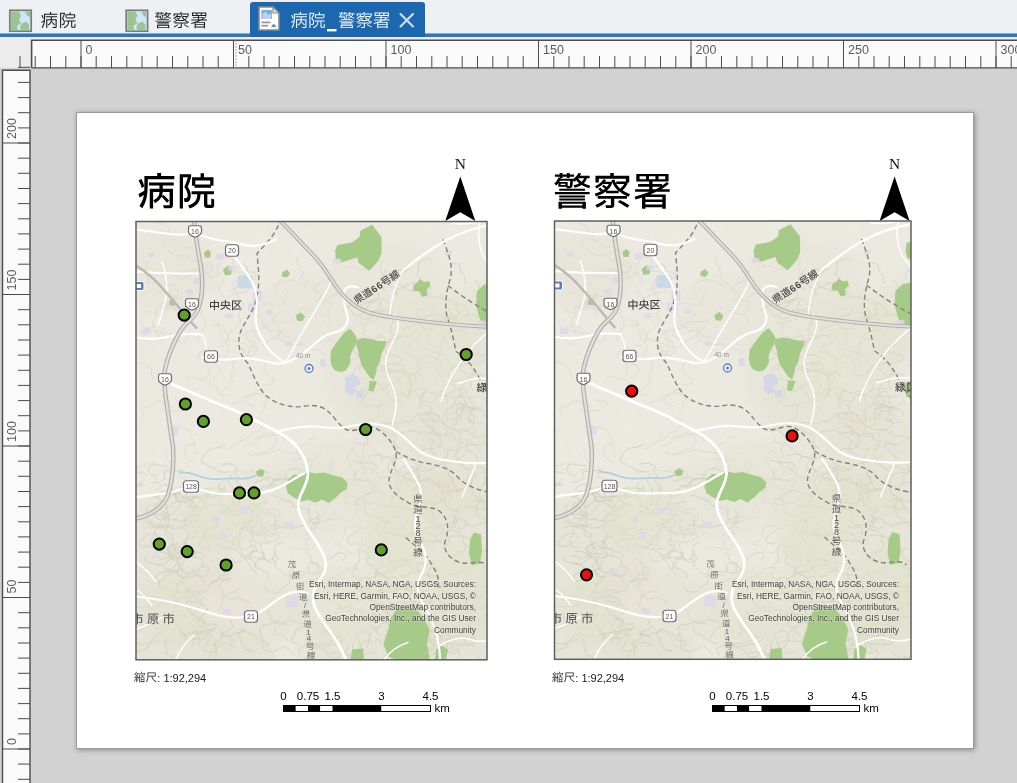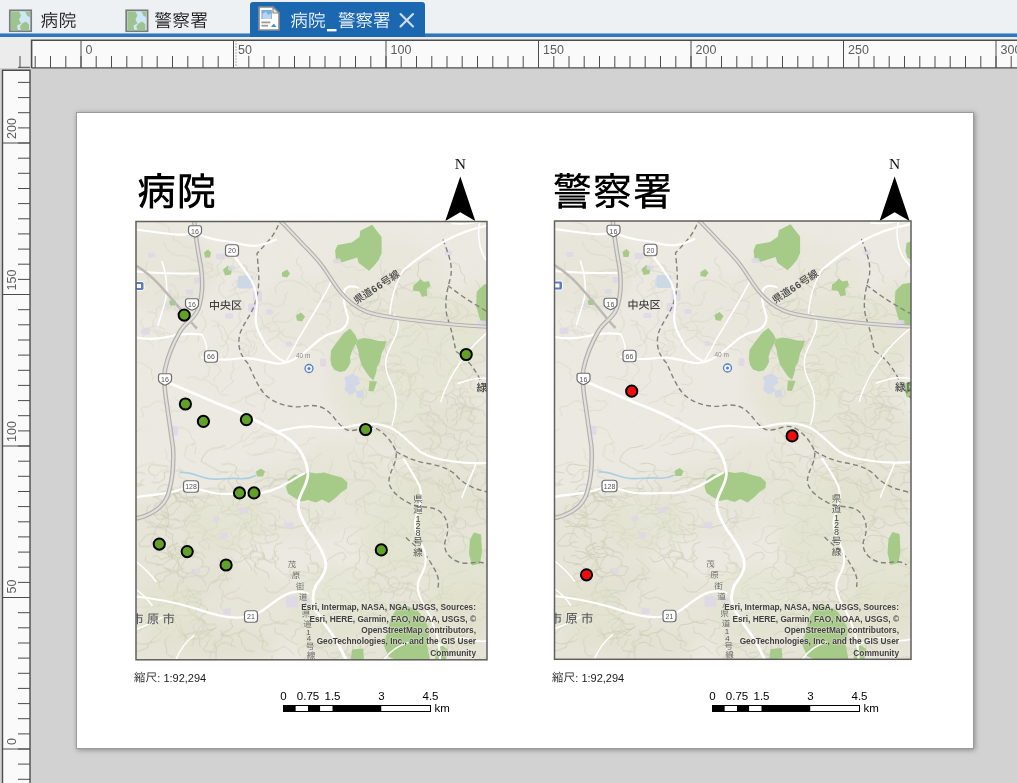--- a/index.html
+++ b/index.html
@@ -1,17 +1,17 @@
 <!DOCTYPE html>
 <html><head><meta charset="utf-8"><style>
 * { margin:0; padding:0; box-sizing:border-box; }
 html,body { width:1017px; height:783px; overflow:hidden; background:#d2d2d2; font-family:"Liberation Sans", sans-serif; }
 #root { position:absolute; top:0; left:0; width:1017px; height:783px; }
 .abs { position:absolute; }
-.attr { position:absolute; bottom:124px; text-align:right; font-size:8.3px; line-height:11.35px; color:#404040; text-shadow:0 0 2px #edeae0,0 0 2px #edeae0;font-weight:bold; }
+.attr { position:absolute; bottom:147px; text-align:right; font-size:8.3px; line-height:11.35px; color:#404040; text-shadow:0 0 2px #edeae0,0 0 2px #edeae0; }
 </style></head><body>
 <div id="root">
 <svg class="abs" style="left:0;top:0;width:0;height:0;">
       <defs>
         <path id="kg75c5" d="M601 751H954V693H250V562Q250 335 219.5 192.5Q189 50 106 -68L53 -24Q108 52 137.0 128.5Q166 205 178 308Q122 258 52 218L31 281Q116 321 183 377Q188 442 188 553V751H531V840H601ZM123 464Q88 570 41 652L90 684Q142 585 171 493ZM286 542V599H938V542H638V436H912V-3Q912 -35 897.0 -50.5Q882 -66 849 -66H684L667 -10H850V380H637Q634 318 619 280L622 278L632 288Q640 296 649 296Q657 296 665 288L825 120L786 79L621 256Q613 264 608 255Q590 209 548.0 164.5Q506 120 430 71L398 122Q484 175 529.5 233.5Q575 292 578 380H377V-74H315V436H577V542Z"></path>
         <path id="kg9662" d="M881 477H448V512H390V718H623V835H684V718H940V512H881ZM239 100H188L178 165H221Q260 165 275.0 186.5Q290 208 290 255Q290 361 182 480Q220 551 251.5 624.0Q283 697 294 747H141V-74H79V803H359V756Q344 695 313.0 619.5Q282 544 250 485Q296 435 323.0 375.0Q350 315 350 251Q350 100 239 100ZM879 533V662H450V533ZM960 306H771V42Q771 15 780.0 6.5Q789 -2 817 -2H904V174L958 158V-3Q958 -34 945.5 -46.0Q933 -58 902 -58H801Q752 -58 732.0 -39.5Q712 -21 712 29V306H594Q592 164 529.0 72.5Q466 -19 316 -77L289 -25Q381 11 434.5 56.5Q488 102 511.5 162.0Q535 222 537 306H372V363H960Z"></path>
         <path id="kg8b66" d="M139 599Q110 562 73 532L39 570Q122 638 152 725L198 710Q197 703 193 694H507V665Q619 742 666 843L716 828Q702 797 685 770H947V720H879Q850 635 787 578Q855 538 962 504L942 458Q820 497 745 546Q678 499 559 466L534 511Q636 537 702 577Q649 620 609 680Q578 651 539 622L507 660Q503 562 496 522Q489 485 466.5 470.0Q444 455 402 455H351L337 498H139ZM236 720H184V756H50V800H184V840H236V800H370V840H422V800H546V756H422V720H370V756H236ZM647 720Q645 718 645 717Q684 652 744 607Q801 653 825 720ZM175 654Q167 638 154 620H379V499H394Q422 499 433.5 506.5Q445 514 449 536Q456 582 456 654ZM187 536H332V582H187ZM827 386H166V431H827ZM948 302H52V348H948ZM165 264H827V220H165ZM827 138H165V182H827ZM214 -83H151V99H846V-83H782V-52H214ZM782 -6V54H214V-6Z"></path>
         <path id="kg5bdf" d="M955 281 928 233Q741 308 636.5 410.0Q532 512 485 662L537 675Q581 526 696 427Q781 497 816 567H594V615H871V709H129V597H69V760H461V843H523V760H931V597H876V571Q858 528 822.0 482.0Q786 436 738 394Q823 331 955 281ZM483 572Q437 459 330.5 375.0Q224 291 67 239L42 288Q140 320 218 363Q181 399 135 435L170 469Q215 434 260 389Q294 410 322 436Q283 471 232 508L263 541Q324 500 357 469Q398 513 423 566H251Q185 499 82 444L55 490Q210 570 276 683L324 663Q311 637 291 611H483ZM659 329H342V382H659ZM875 189H535V1Q535 -33 520.0 -48.0Q505 -63 470 -63H335L321 -10H474V189H125V242H875ZM342 112Q253 16 102 -43L72 7Q152 38 205.0 71.0Q258 104 300 147ZM680 144Q811 84 928 2L893 -43Q768 45 643 101Z"></path>
         <path id="kg7f72" d="M945 363H605Q520 320 414 278H835V-80H773V-37H301V-80H240V216Q146 186 59 162L41 216Q297 282 485 363H53V415H428V497H129V548H428V624H89V812H910V624H488V548H749V505Q820 553 878 605L916 569Q823 486 701 415H945ZM341 763H149V672H341ZM399 763V672H593V763ZM651 672H850V763H651ZM488 415H596Q662 448 738 497H488ZM301 148H773V227H301ZM301 99V14H773V99Z"></path>
         <path id="kg4e2d" d="M525 834V641H897V136H832V218H525V-74H459V218H168V136H103V641H459V834ZM168 581V278H459V581ZM525 278H832V581H525Z"></path>

